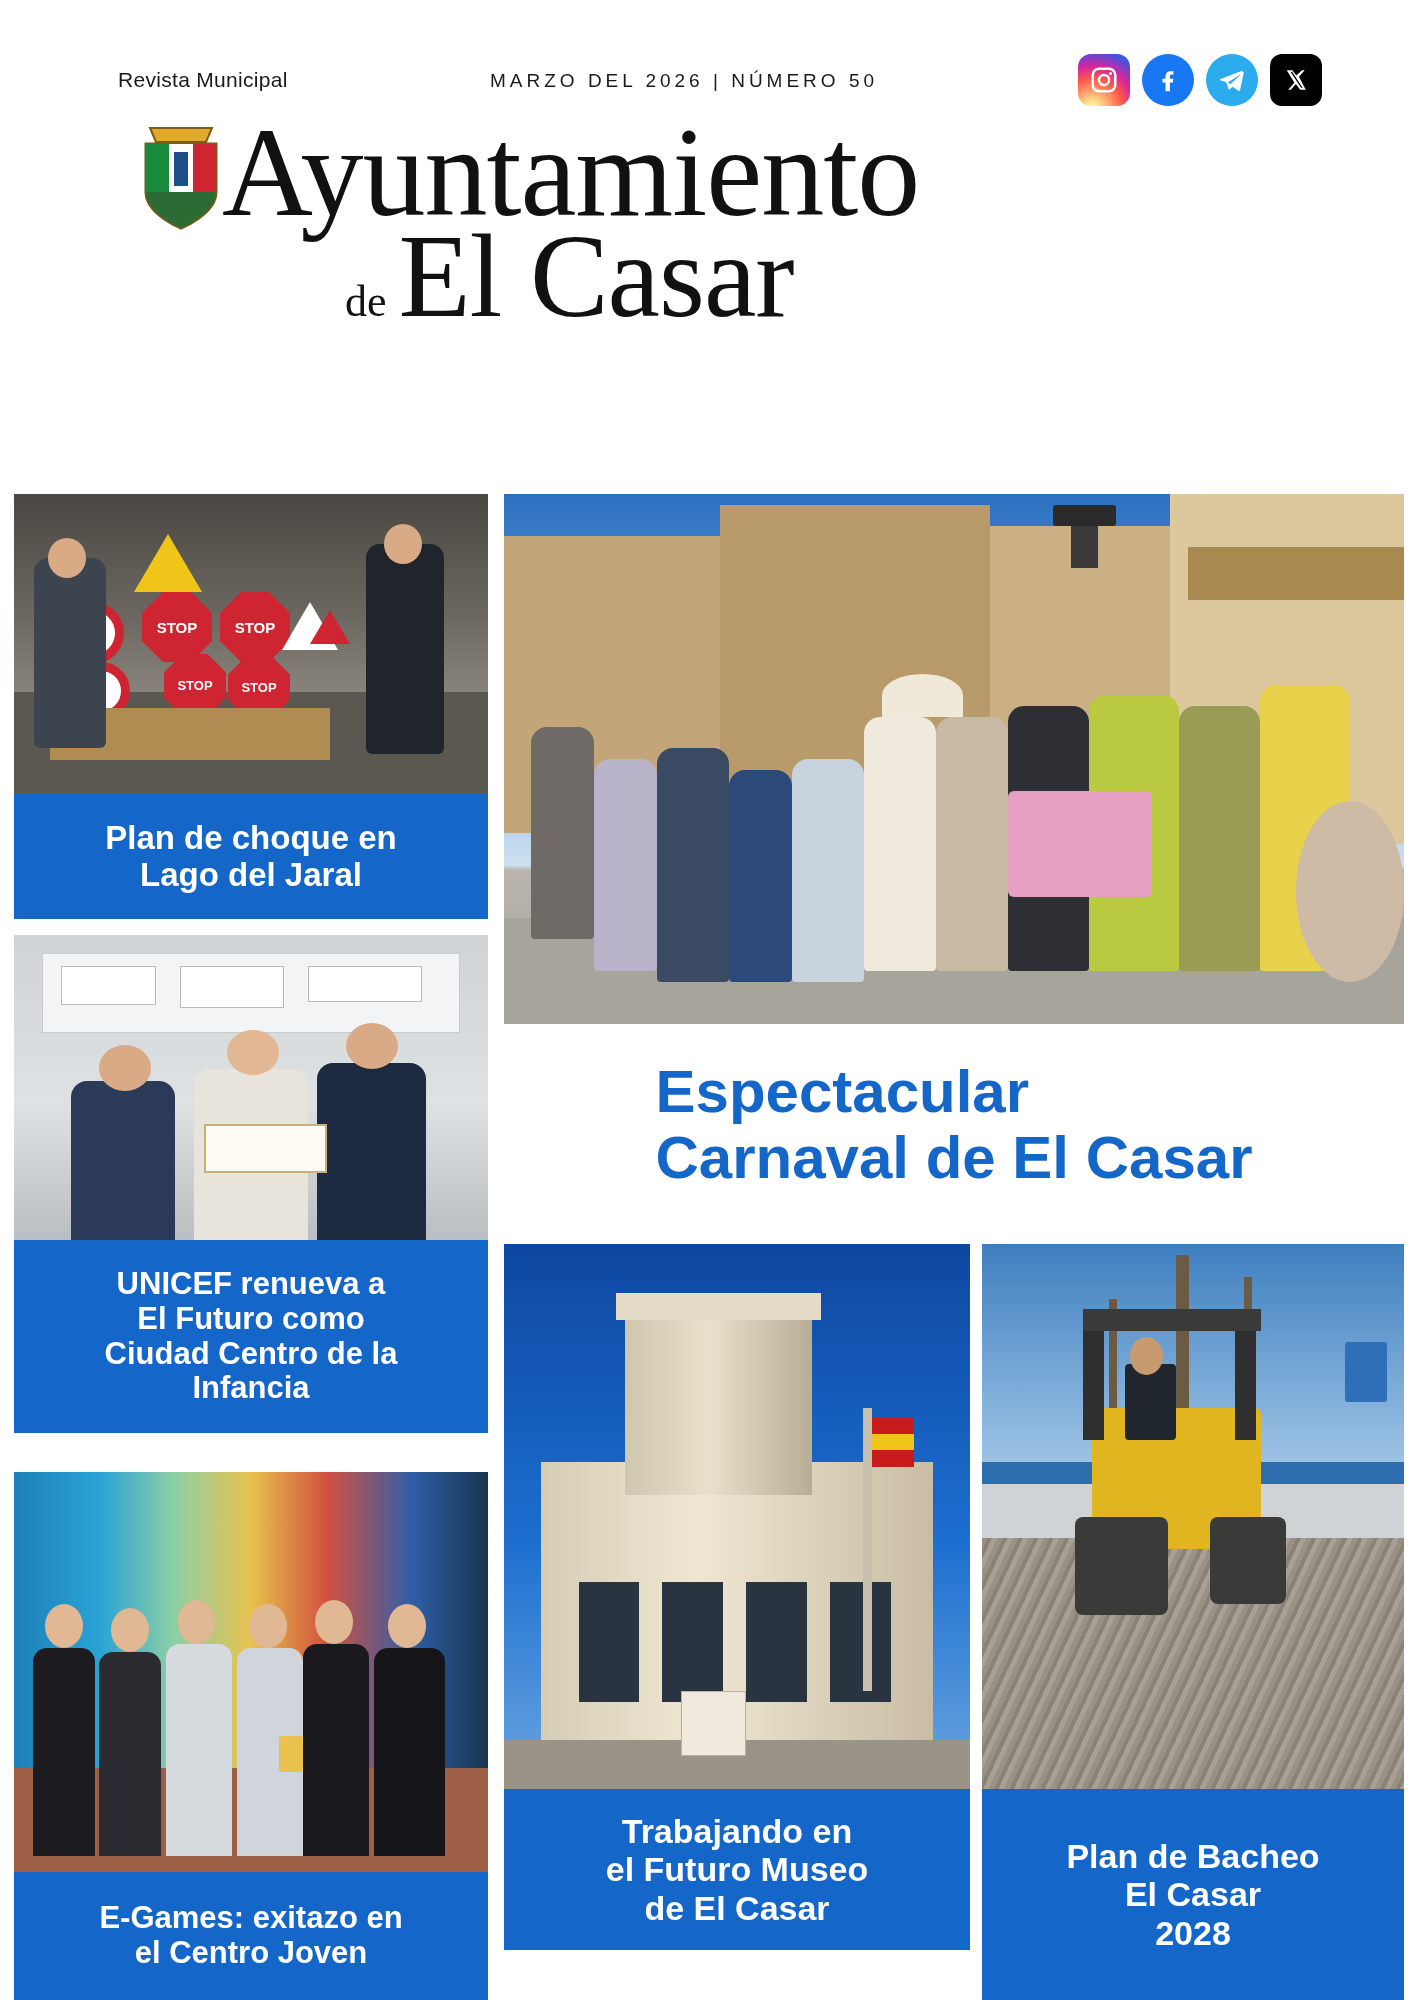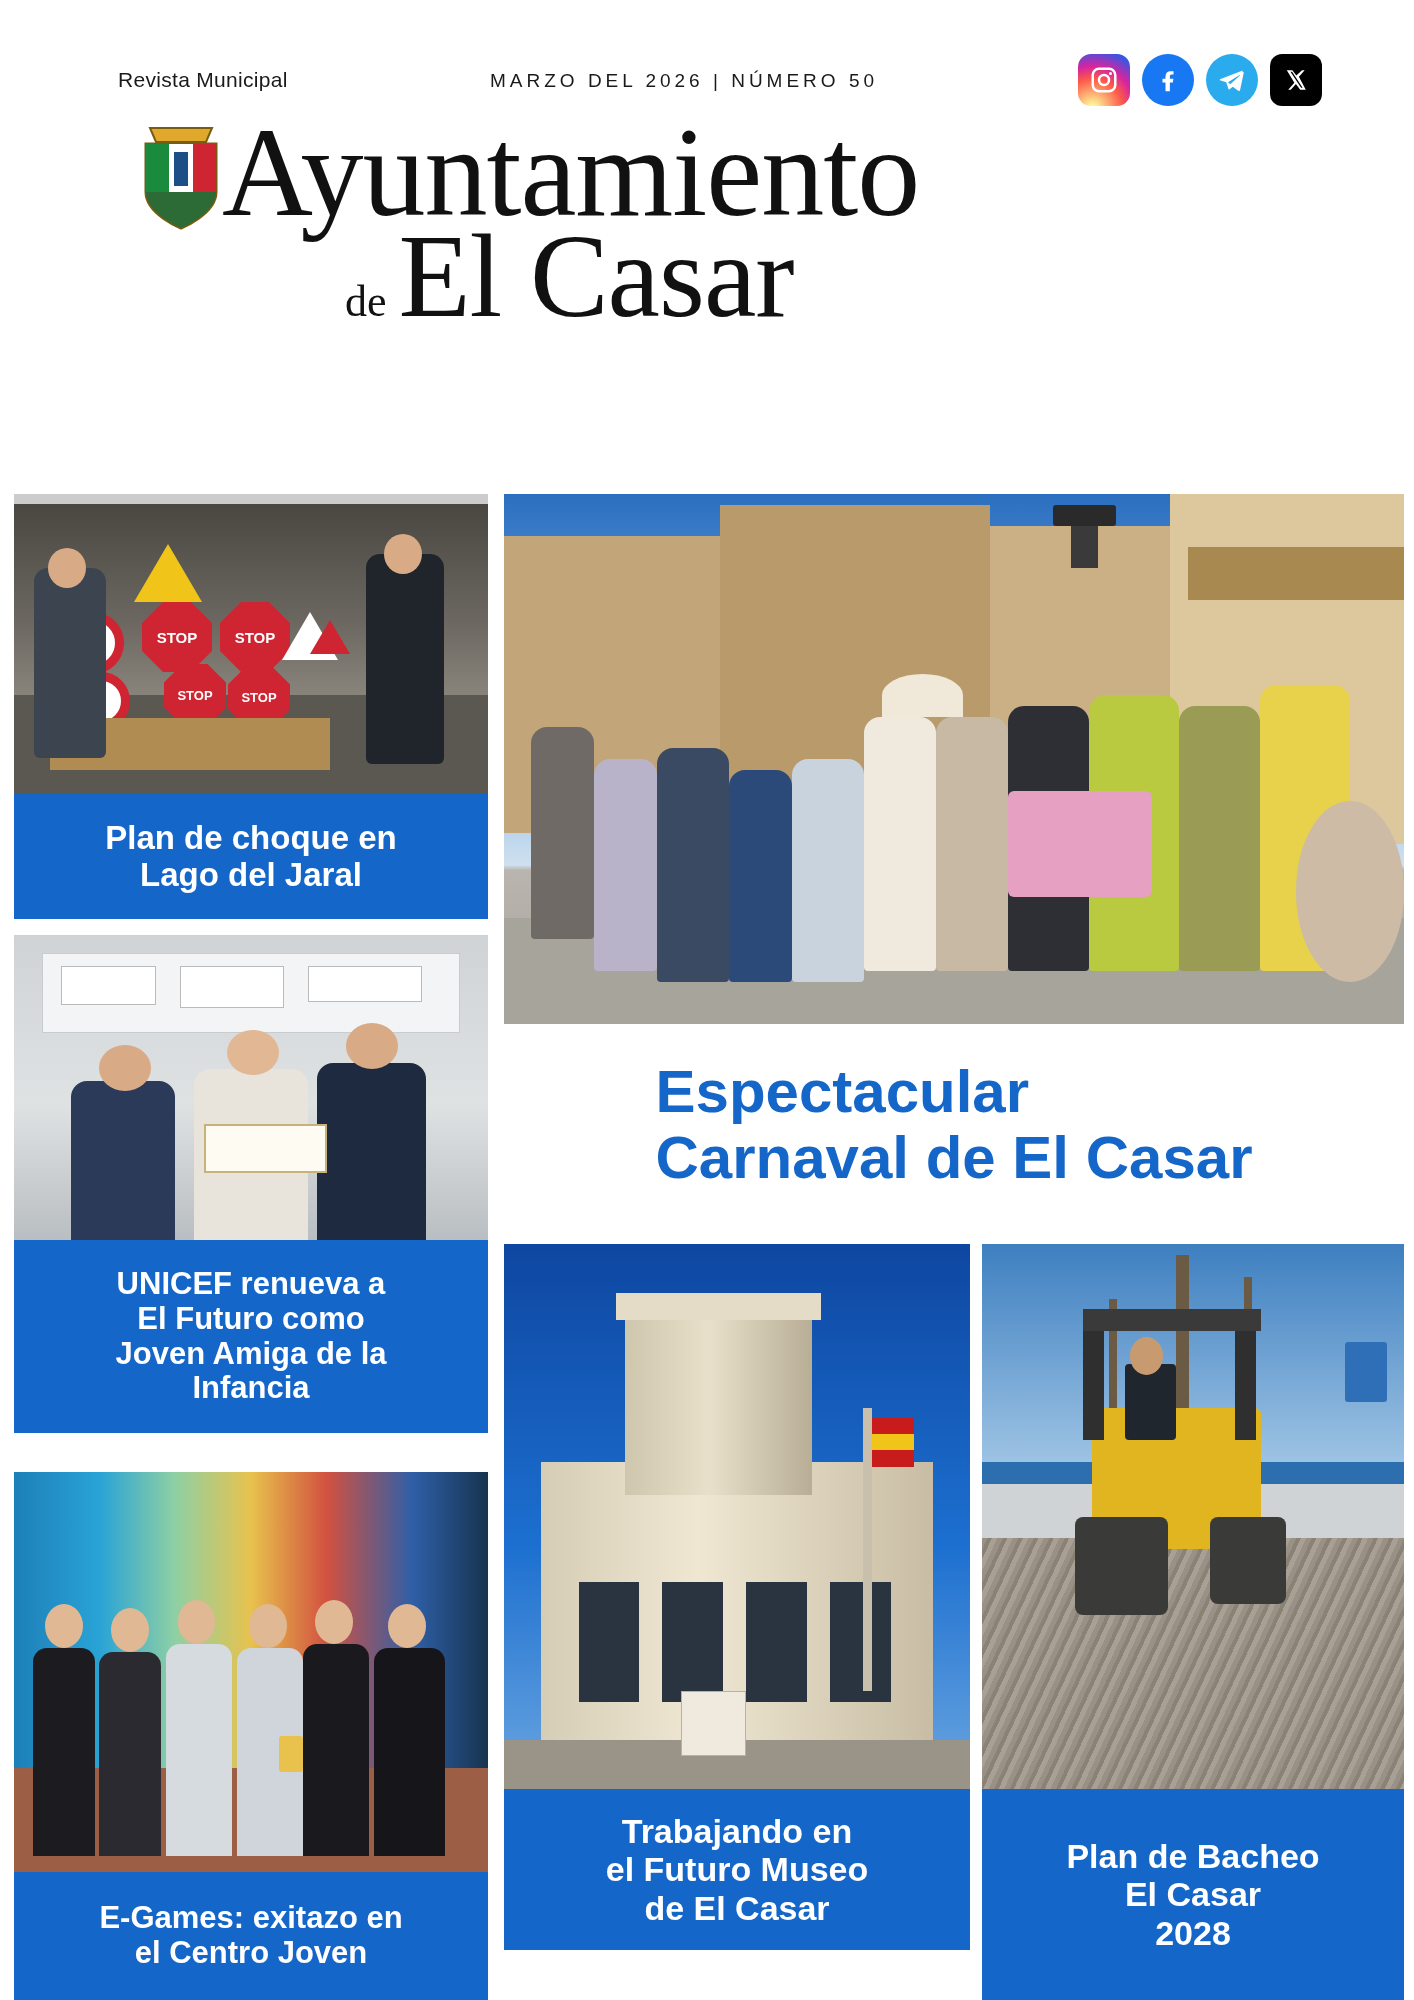--- a/index.html
+++ b/index.html
@@ -140,21 +140,21 @@
 
   .ph-bacheo { left: 982px; top: 1244px; width: 422px; height: 545px; }
   .cap-bacheo { left: 982px; top: 1789px; width: 422px; height: 211px; font-size: 34px; }
 
   .cap-line { display: block; }
 
   
   .img-inner { position: absolute; inset: 0; }
 
   
-  .jaral-bg { background: linear-gradient(#4a4742 0%, #6b6760 40%, #8d887f 70%, #57534c 100%); margin-top: 10px; }
+  .jaral-bg { background: linear-gradient(#4a4742 0%, #6b6760 40%, #8d887f 70%, #57534c 100%); }
   .jaral-floor { position:absolute; left:0; bottom:0; width:100%; height:34%; background:#5b5751; }
   .sign-circle { position:absolute; border-radius:50%; background:#fff; border:9px solid #cf2431; }
   .sign-oct { position:absolute; background:#cf2431; color:#fff; font-weight:700; display:flex; align-items:center; justify-content:center;
               clip-path: polygon(30% 0,70% 0,100% 30%,100% 70%,70% 100%,30% 100%,0 70%,0 30%); }
   .sign-tri { position:absolute; width:0;height:0;border-left:28px solid transparent;border-right:28px solid transparent;border-bottom:48px solid #fff; }
   .person { position:absolute; border-radius: 14px 14px 6px 6px; }
 
   
   .unicef-bg { background: linear-gradient(#cfd3d6, #dfe2e3 55%, #b9bec2); }
   .unicef-banner { position:absolute; left:6%; top:6%; width:88%; height:26%; background:#f3f4f5; border:1px solid #c9ccce; }
@@ -282,21 +282,21 @@
         <div style="position:absolute;left:45%;top:31%;width:11%;height:15%;border-radius:50%;background:#e2b894;"></div>
         <div style="position:absolute;left:64%;top:42%;width:23%;height:58%;background:#1e2a40;border-radius:16px 16px 0 0;"></div>
         <div style="position:absolute;left:70%;top:29%;width:11%;height:15%;border-radius:50%;background:#d8ab86;"></div>
         <div style="position:absolute;left:40%;top:62%;width:26%;height:16%;background:#fdfbf2;border:2px solid #c9b27a;"></div>
       </div>
     </div>
     <div class="caption cap-unicef">
       <div>
         <span class="cap-line">UNICEF renueva a</span>
         <span class="cap-line">El Futuro como</span>
-        <span class="cap-line">Joven Amiga de la</span>
+        <span class="cap-line">Ciudad Centro de la</span>
         <span class="cap-line">Infancia</span>
       </div>
     </div>
 
     <div class="photo ph-egames">
       <div class="img-inner egames-bg">
         <div class="egames-floor"></div>
         <div style="position:absolute;left:4%;top:44%;width:13%;height:52%;background:#1c1c20;border-radius:14px 14px 0 0;"></div>
         <div style="position:absolute;left:6.5%;top:33%;width:8%;height:11%;border-radius:50%;background:#e0b894;"></div>
         <div style="position:absolute;left:18%;top:45%;width:13%;height:51%;background:#2a2a30;border-radius:14px 14px 0 0;"></div>

